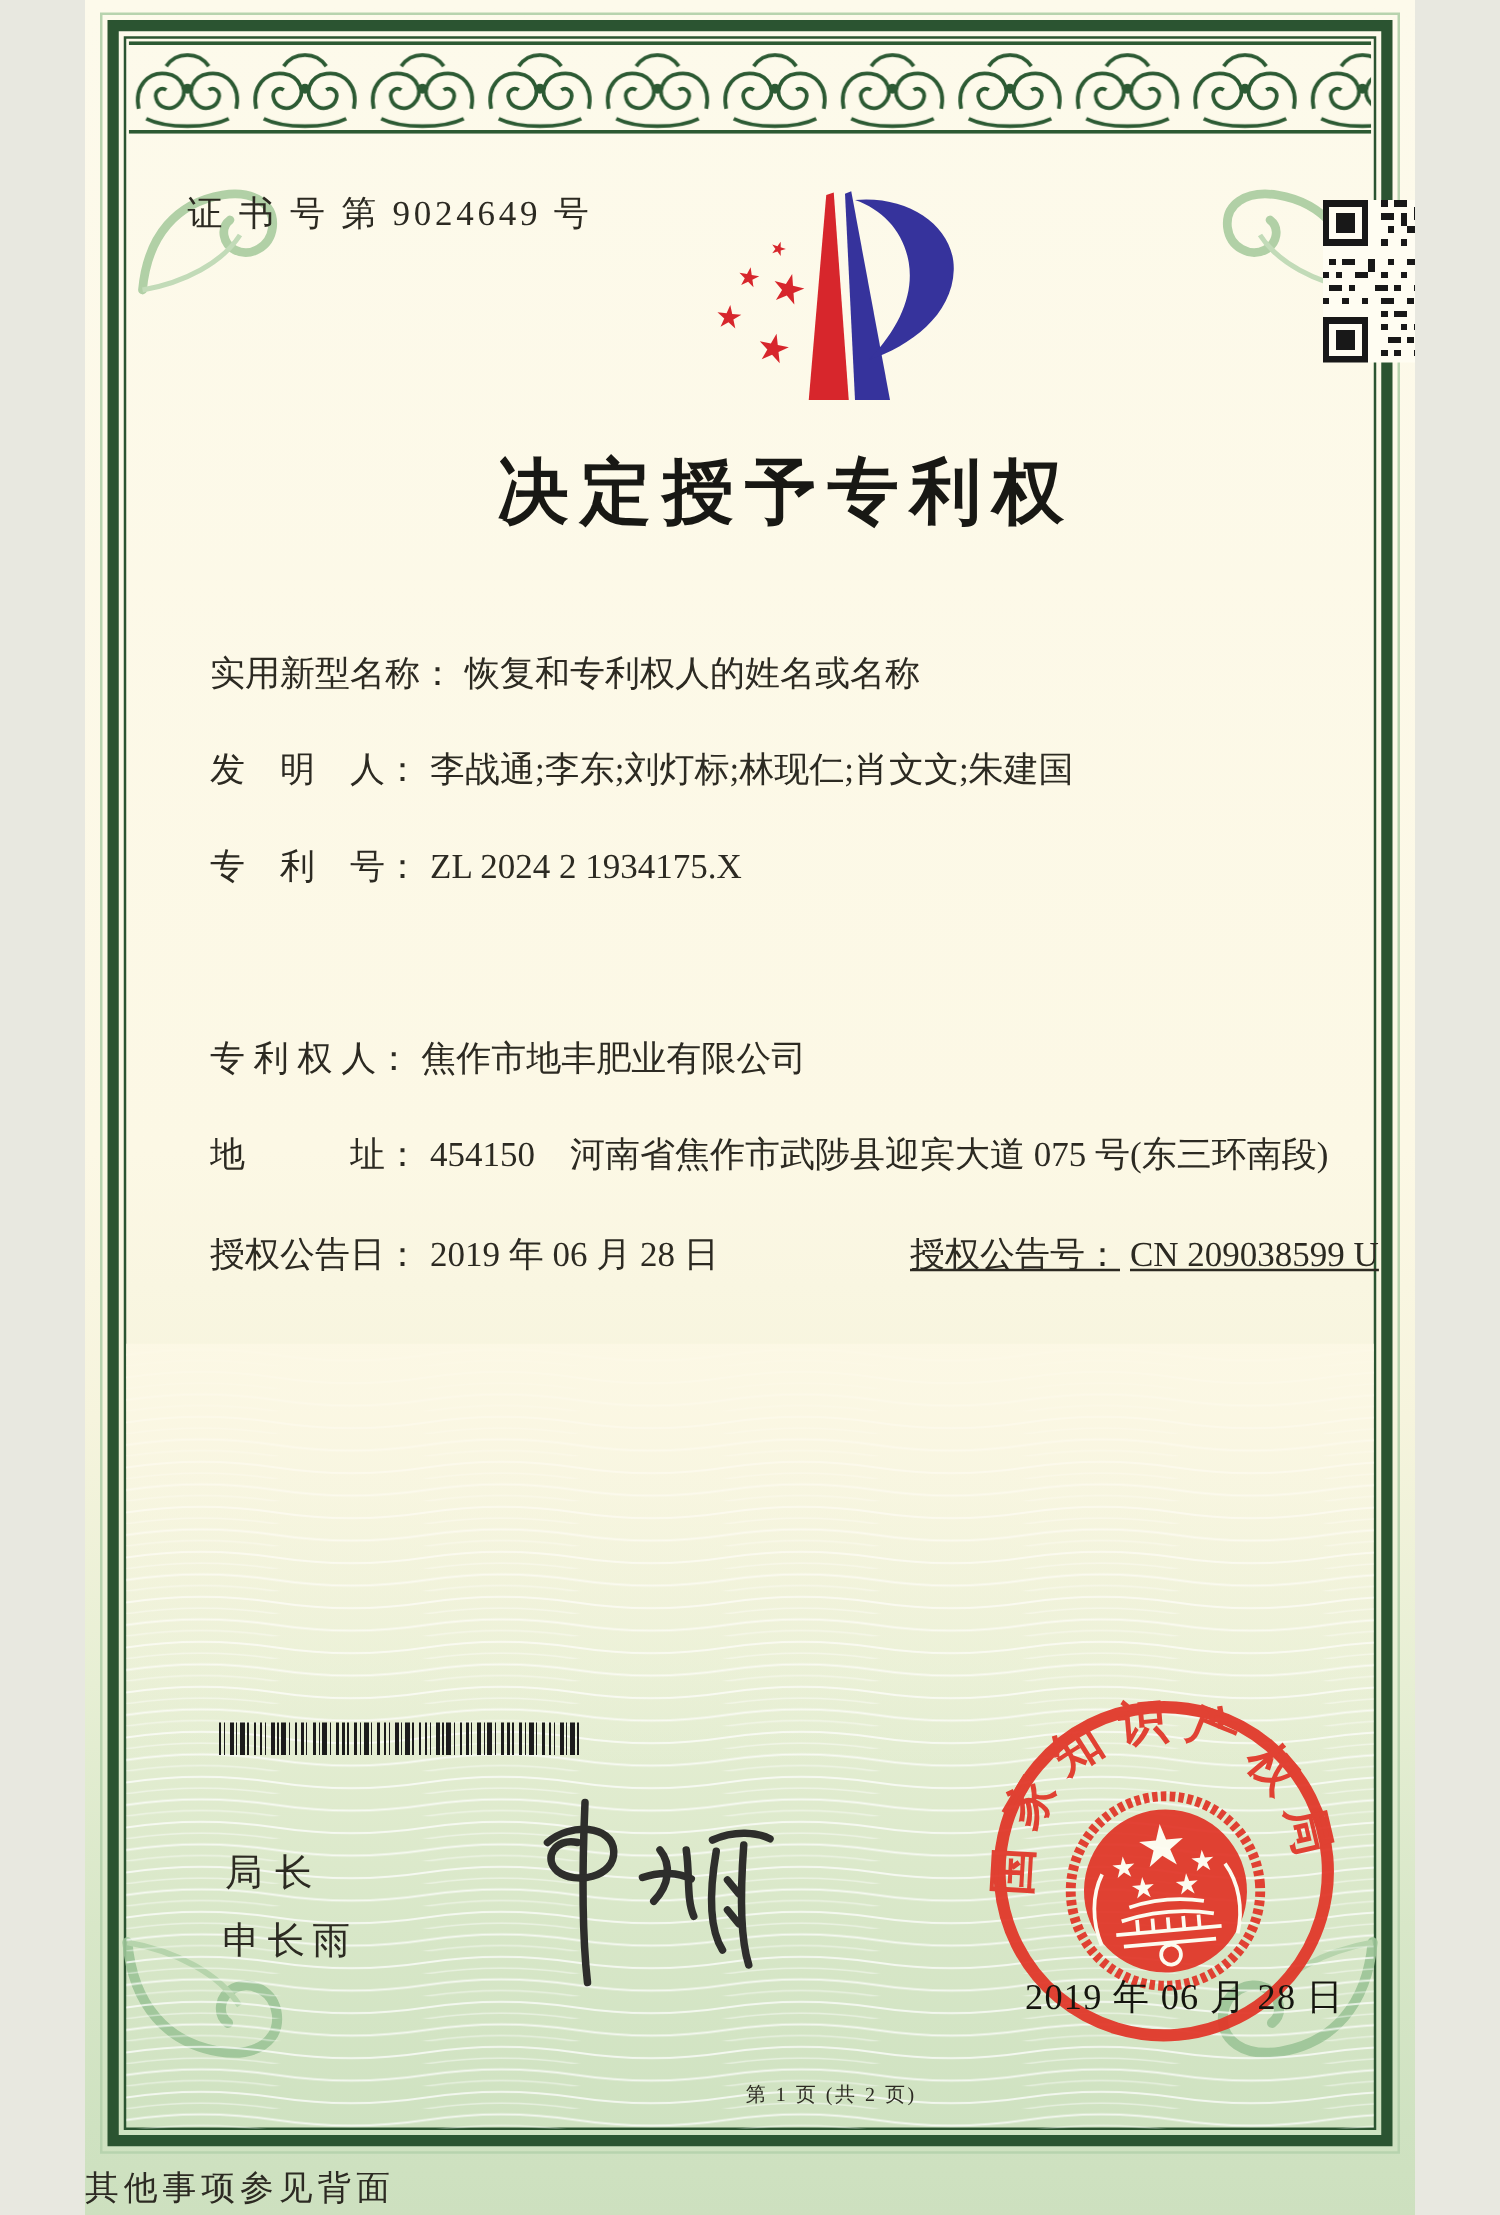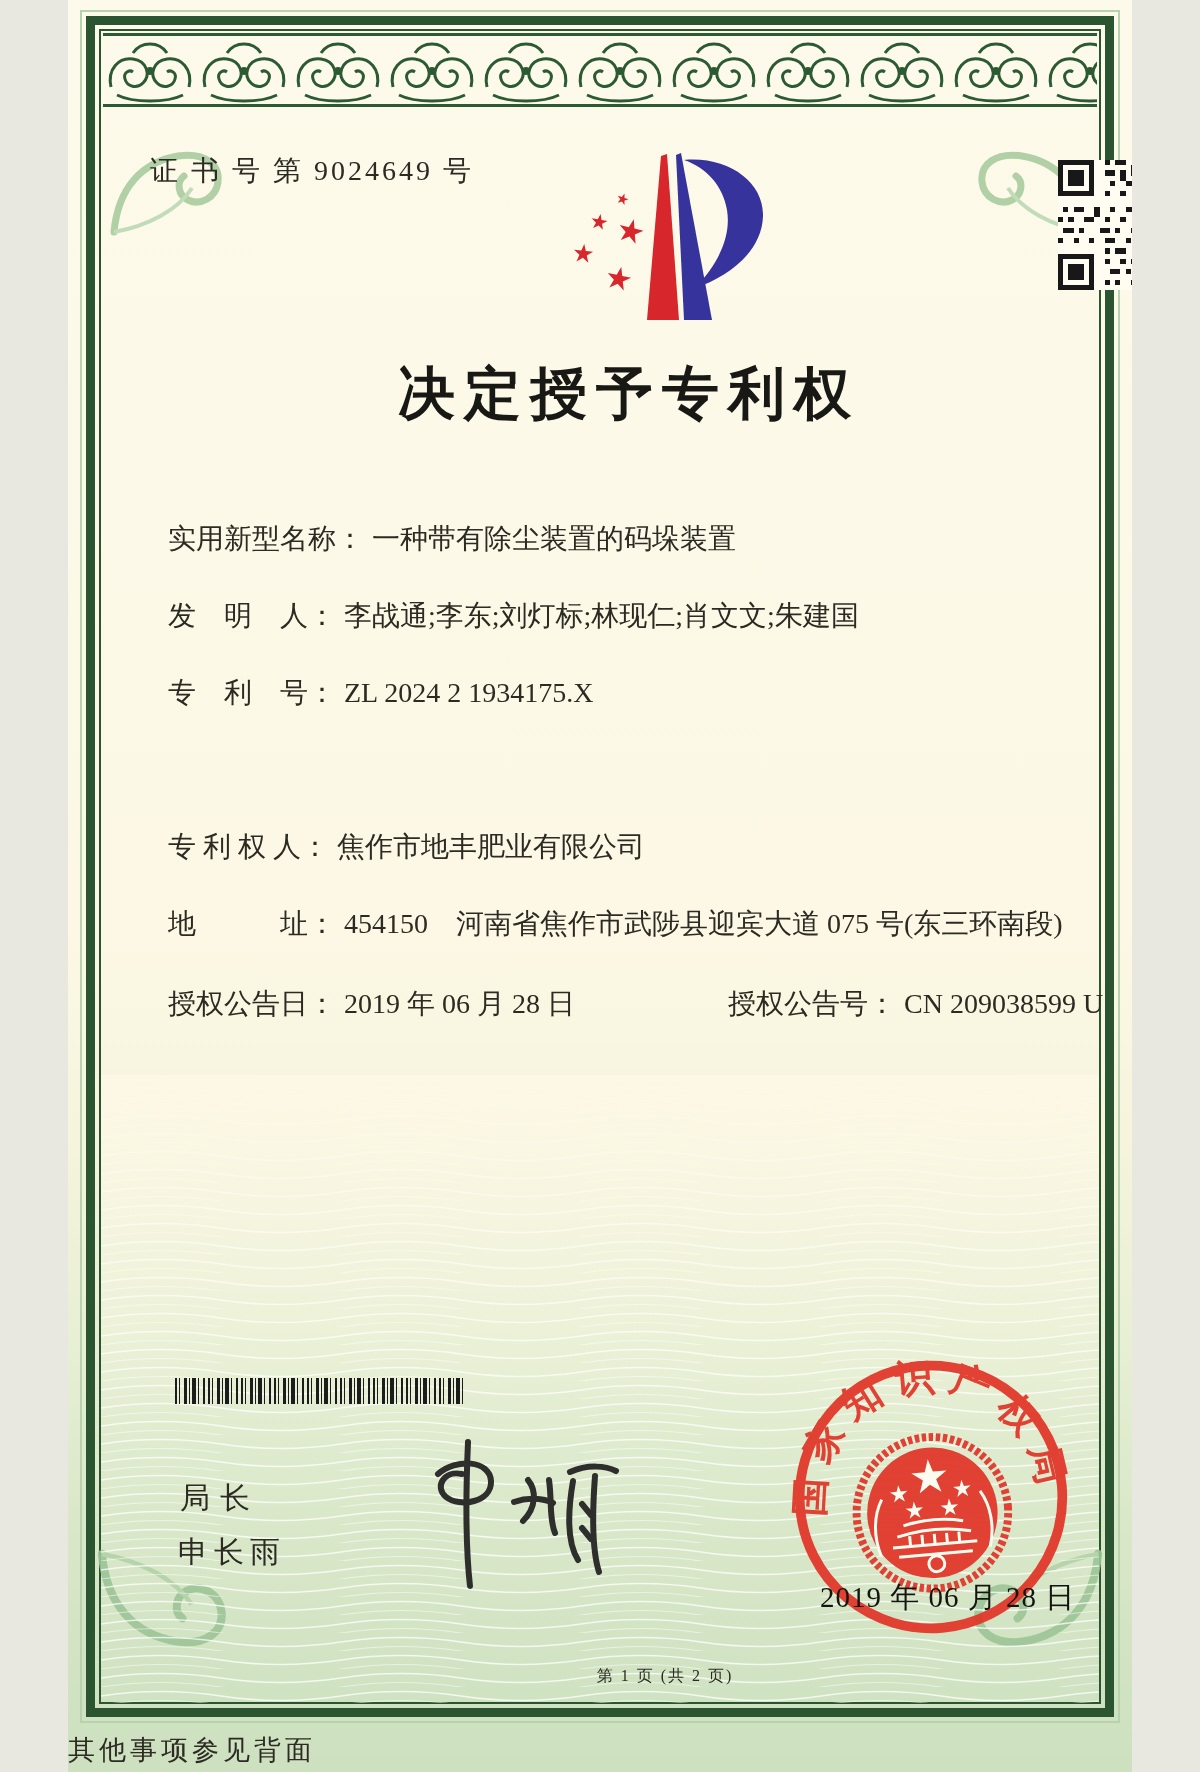--- a/index.html
+++ b/index.html
@@ -24,21 +24,21 @@
   .waves svg{display:block;width:100%;height:100%;}
   .waves .fade{position:absolute;inset:0;background:linear-gradient(180deg,rgba(252,248,229,.95) 0%,rgba(252,248,229,.35) 28%,rgba(252,248,229,0) 55%);}
   
   .cert-no{left:82px;top:152px;font-size:28px;letter-spacing:3px;z-index:4;}
   .logo{left:495px;top:146px;width:215px;height:176px;z-index:4;}
   .qr{left:990px;top:160px;width:130px;height:130px;z-index:4;}
   .title{left:0;top:356px;width:1122px;text-align:center;font-size:57px;font-weight:bold;letter-spacing:9px;color:#181814;z-index:4;}
   
   .row{position:absolute;left:100px;font-size:28px;white-space:nowrap;z-index:4;}
   .row .val{margin-left:8px;}
-  .grant-no{position:absolute;left:560px;top:0;}
+  .grant-no{position:absolute;left:560px;top:0;text-decoration:underline;}
   
   .body-text{position:absolute;left:88px;top:1038px;width:1032px;font-size:28px;line-height:53px;text-align:justify;z-index:4;}
   .body-text p{margin:0;text-indent:2em;}
   
   .barcode{left:107px;top:1378px;width:290px;height:26px;z-index:3;
     background:repeating-linear-gradient(90deg,
       #1c1c1c 0 2px,transparent 2px 4px,#1c1c1c 4px 5px,transparent 5px 9px,
       #1c1c1c 9px 12px,transparent 12px 14px,#1c1c1c 14px 15px,transparent 15px 17px,
       #1c1c1c 17px 21px,transparent 21px 23px,#1c1c1c 23px 24px,transparent 24px 28px,
       #1c1c1c 28px 30px,transparent 30px 33px);}
@@ -127,21 +127,21 @@
     <rect width="25" height="25" fill="#fffdf2"></rect>
     <path fill="#181818" d="M0,0h7v7h-7z M18,0h7v7h-7z M0,18h7v7h-7z"></path>
     <path fill="#fffdf2" d="M1,1h5v5h-5z M19,1h5v5h-5z M1,19h5v5h-5z"></path>
     <path fill="#181818" d="M2,2h3v3h-3z M20,2h3v3h-3z M2,20h3v3h-3z"></path>
     <path fill="#181818" d="M9,0h1v1h-1z M11,0h2v1h-2z M14,1h1v2h-1z M9,2h2v1h-2z M12,2h1v2h-1z M10,4h1v1h-1z M13,4h2v1h-2z M9,6h1v1h-1z M12,6h1v1h-1z M15,6h1v1h-1z M1,9h1v1h-1z M3,9h2v1h-2z M7,9h1v2h-1z M10,9h1v1h-1z M13,9h2v1h-2z M17,9h1v1h-1z M20,9h2v1h-2z M23,9h1v1h-1z M0,11h1v1h-1z M2,11h1v1h-1z M5,11h2v1h-2z M9,11h1v1h-1z M12,11h1v1h-1z M15,11h2v1h-2z M19,11h1v1h-1z M22,11h1v1h-1z M1,13h2v1h-2z M4,13h1v1h-1z M8,13h2v1h-2z M11,13h1v1h-1z M14,13h1v1h-1z M18,13h2v1h-2z M21,13h1v1h-1z M0,15h1v1h-1z M3,15h1v1h-1z M6,15h1v1h-1z M9,15h2v1h-2z M13,15h1v1h-1z M16,15h1v1h-1z M20,15h1v1h-1z M23,15h1v1h-1z M9,17h1v1h-1z M11,17h2v1h-2z M15,17h1v1h-1z M18,17h1v1h-1z M21,17h2v1h-2z M9,19h1v1h-1z M12,19h1v1h-1z M14,19h2v1h-2z M19,19h1v1h-1z M22,19h1v1h-1z M10,21h2v1h-2z M13,21h1v1h-1z M16,21h2v1h-2z M20,21h1v1h-1z M9,23h1v1h-1z M11,23h1v1h-1z M14,23h1v1h-1z M17,23h2v1h-2z M21,23h1v1h-1z"></path>
   </svg>
 
   <div class="abs title">决定授予专利权</div>
 
   <div class="row" style="top:520px">
-    <span>实用新型名称：</span><span class="val">一种带有除尘装置的码垛装置</span>
+    <span>实用新型名称：</span><span class="val">恢复和专利权人的姓名或名称</span>
   </div>
   <div class="row" style="top:597px">
     <span>发　明　人：</span><span class="val">李战通;李东;刘灯标;林现仁;肖文文;朱建国</span>
   </div>
   <div class="row" style="top:674px">
     <span>专　利　号：</span><span class="val">ZL 2024 2 1934175.X</span>
   </div>
   <div class="row" style="top:828px">
     <span>专 利 权 人：</span><span class="val">焦作市地丰肥业有限公司</span>
   </div>

